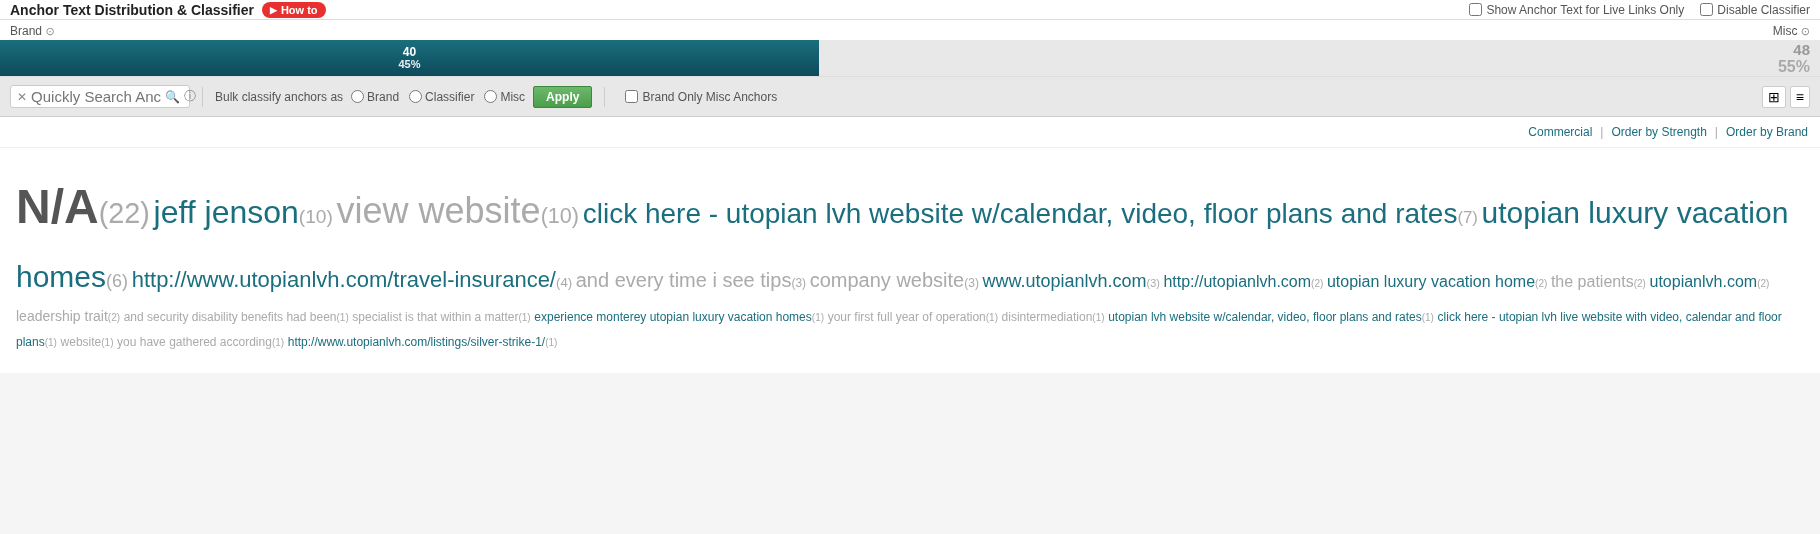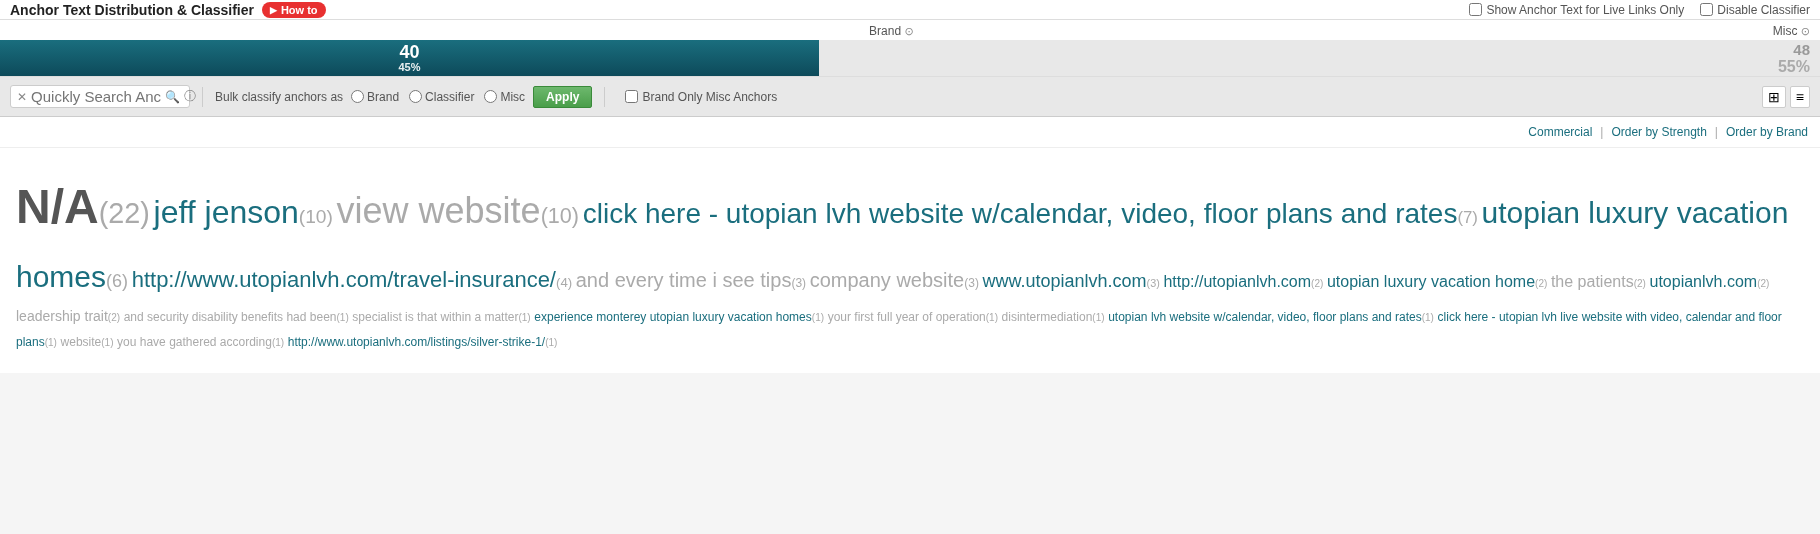--- a/index.html
+++ b/index.html
@@ -56,21 +56,20 @@
       border-bottom: 1px solid #ddd;
     }
     .dist-labels {
       display: flex;
       justify-content: space-between;
       padding: 4px 10px 2px 10px;
       font-size: 12px;
       color: #555;
     }
     .dist-labels .brand-label {
-      text-align: center;
       flex: 1;
     }
     .dist-labels .misc-label {
       text-align: right;
     }
     .dist-bar-container {
       display: flex;
       height: 36px;
       margin: 0;
     }
@@ -91,21 +90,21 @@
       align-items: flex-end;
       justify-content: center;
       padding-right: 10px;
       color: #888;
       font-size: 13px;
       font-weight: bold;
       flex: 1;
     }
     .dist-bar-misc .misc-count { font-size: 15px; color: #999; }
     .dist-bar-misc .misc-pct { font-size: 16px; color: #aaa; }
-    .dist-bar-brand .brand-count { font-size: 18px; line-height: 1; }
+    .dist-bar-brand .brand-count { font-size: 12px; line-height: 1; }
     .dist-bar-brand .brand-pct { font-size: 11px; opacity: 0.9; }
 
     
     .toolbar {
       display: flex;
       align-items: center;
       background: #e8e8e8;
       border-bottom: 1px solid #ccc;
       padding: 6px 10px;
       gap: 8px;

